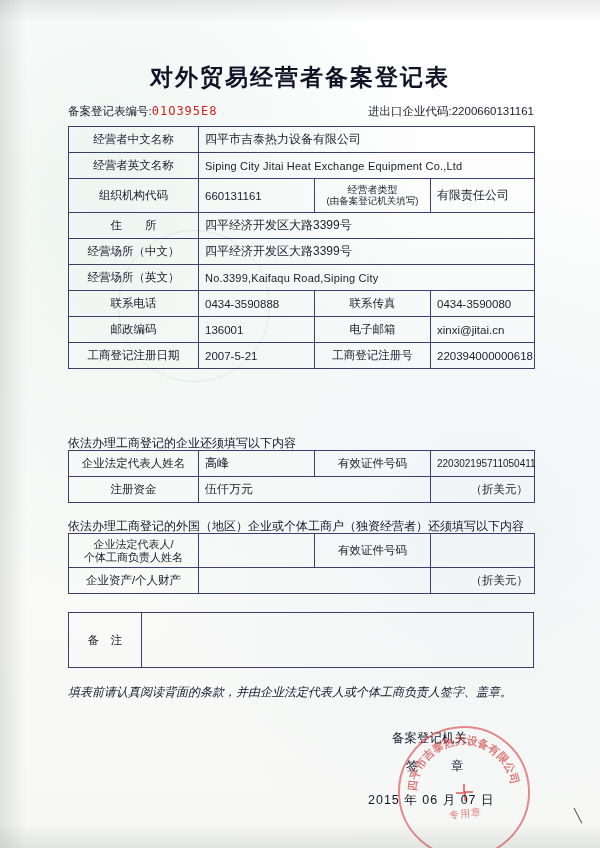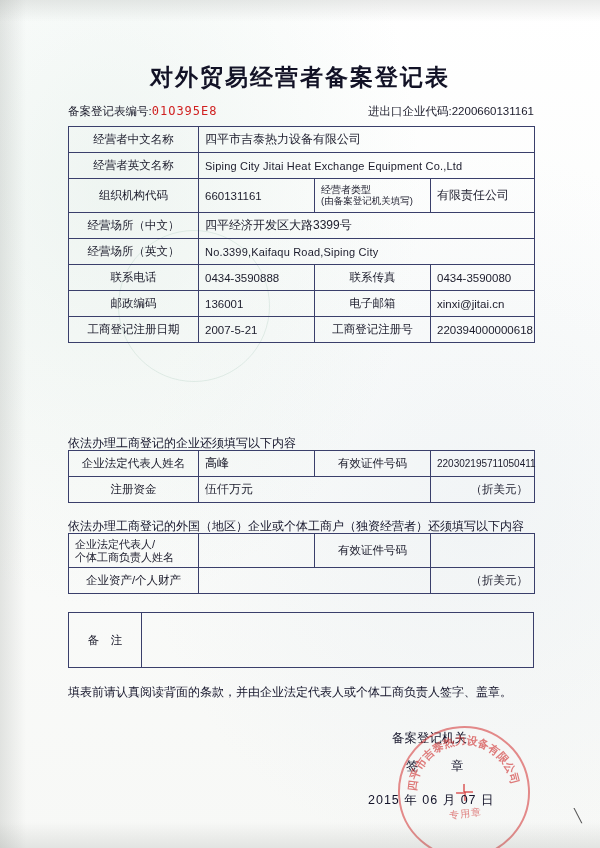--- a/index.html
+++ b/index.html
@@ -87,21 +87,21 @@
   }
   td.val {
     font-size: 11.5px;
   }
   td.val-cn { font-size: 12px; }
   td.val-en { font-size: 11px; letter-spacing: 0.2px; }
   td.val-num { font-family: "Liberation Sans", sans-serif; font-size: 11.5px; }
   .two-line {
     line-height: 1.15;
     font-size: 10px;
-    text-align: left;
+    text-align: center;
   }
   .two-line .l1 { display:block; }
   .two-line .l2 { display:block; font-size: 9.5px; }
   .section-note {
     position: absolute;
     left: 68px;
     font-size: 12px;
     color: #14142a;
   }
   .val-right {
@@ -127,20 +127,21 @@
     align-items: center;
     justify-content: center;
     font-size: 11.5px;
   }
   .footer-note {
     position: absolute;
     left: 68px;
     top: 684px;
     font-size: 12px;
     color: #14142a;
+    font-style: italic;
   }
   .sign-block {
     position: absolute;
     left: 392px;
     top: 724px;
     font-size: 12.5px;
     line-height: 28px;
     color: #14142a;
   }
   .sign-block .l2 { letter-spacing: 10px; padding-left: 14px; }
@@ -265,20 +266,24 @@
       <tr style="height:34px">
         <td class="lbl">组织机构代码</td>
         <td class="val val-num">660131161</td>
         <td class="lbl">
           <span class="two-line">
             <span class="l1">经营者类型</span>
             <span class="l2">(由备案登记机关填写)</span>
           </span>
         </td>
         <td class="val val-cn">有限责任公司</td>
+      </tr>
+      <tr>
+        <td class="lbl">住　　所</td>
+        <td class="val val-cn" colspan="3">四平经济开发区大路3399号</td>
       </tr>
       <tr>
         <td class="lbl">经营场所（中文）</td>
         <td class="val val-cn" colspan="3">四平经济开发区大路3399号</td>
       </tr>
       <tr>
         <td class="lbl">经营场所（英文）</td>
         <td class="val val-en" colspan="3">No.3399,Kaifaqu Road,Siping City</td>
       </tr>
       <tr>

